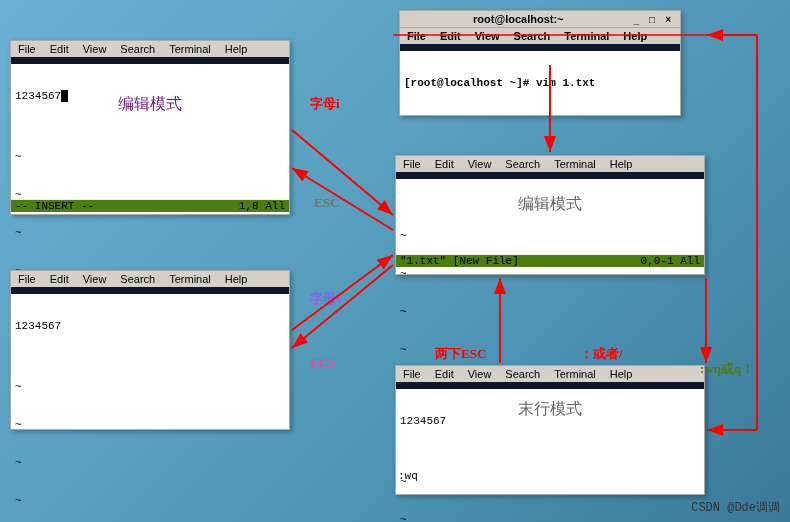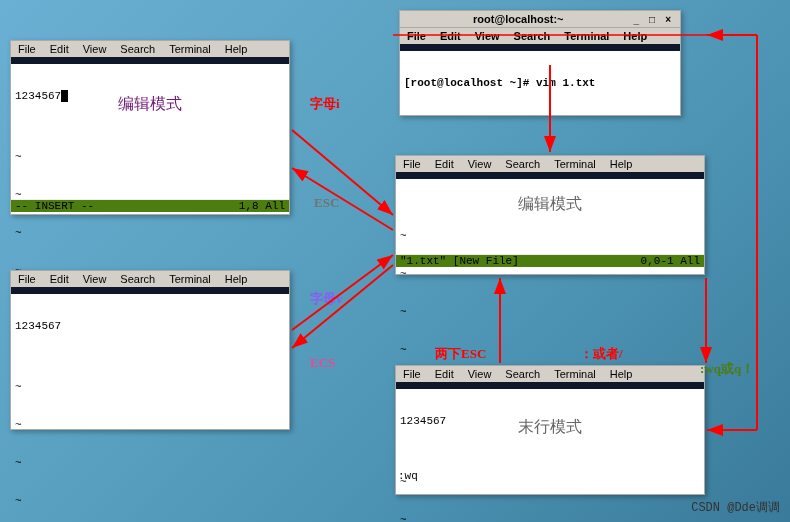--- a/index.html
+++ b/index.html
@@ -180,21 +180,21 @@
     <span>Terminal</span>
     <span>Help</span>
   </div>
   <div class="terminal-body" style="height:95px; position:relative;">
     <div>1234567</div>
     <div class="tilde-lines">
       <div class="tilde-line">~</div>
       <div class="tilde-line">~</div>
       
     </div>
-    <div style="position:absolute; top:28px; left:50%; transform:translateX(-50%); font-family:'SimSun',serif; font-size:16px; color:#666;">末行模式</div>
+    <div style="position:absolute; top:10px; left:50%; transform:translateX(-50%); font-family:'SimSun',serif; font-size:16px; color:#666;">末行模式</div>
     <div style="position:absolute; bottom:2px; left:2px; font-size:11px; color:#000;margin-top:48px;">:wq</div>
   </div>
 </div>
 
 <div class="terminal" style="left:10px; top:40px; width:280px; height:175px;">
   <div class="terminal-menubar">
     <span>File</span>
     <span>Edit</span>
     <span>View</span>
     <span>Search</span>

